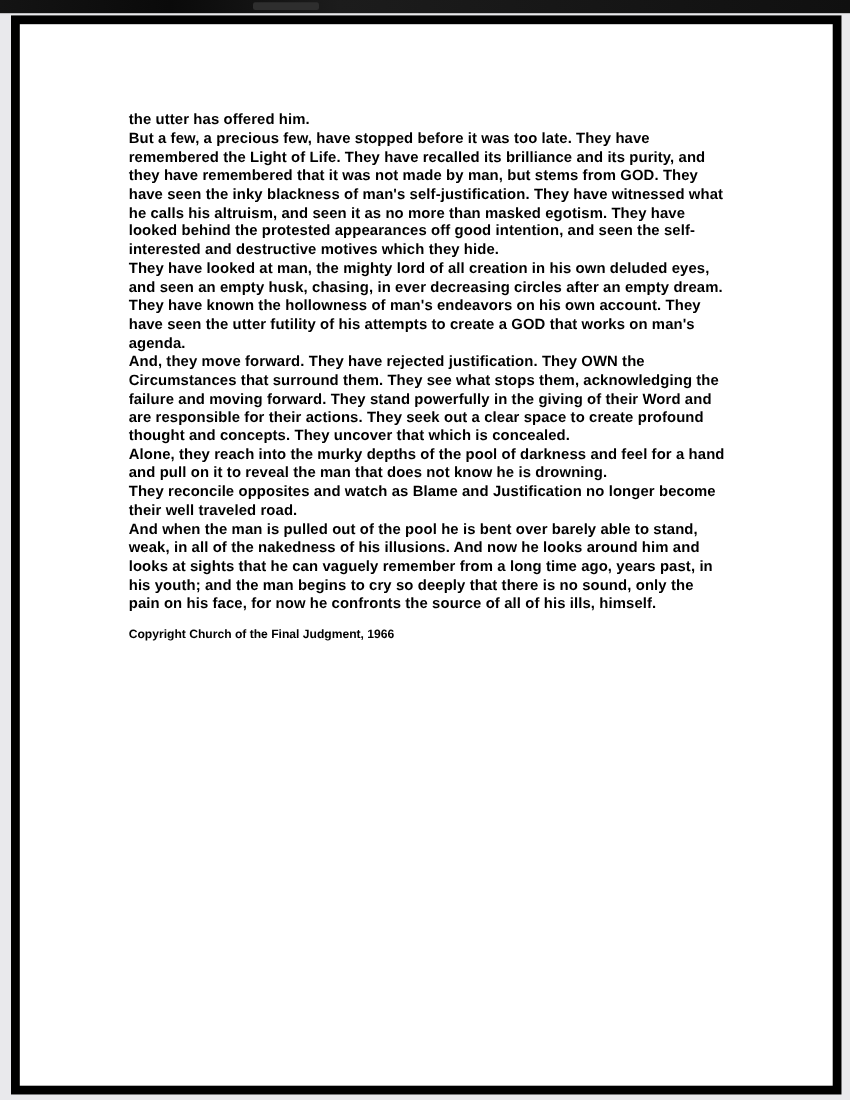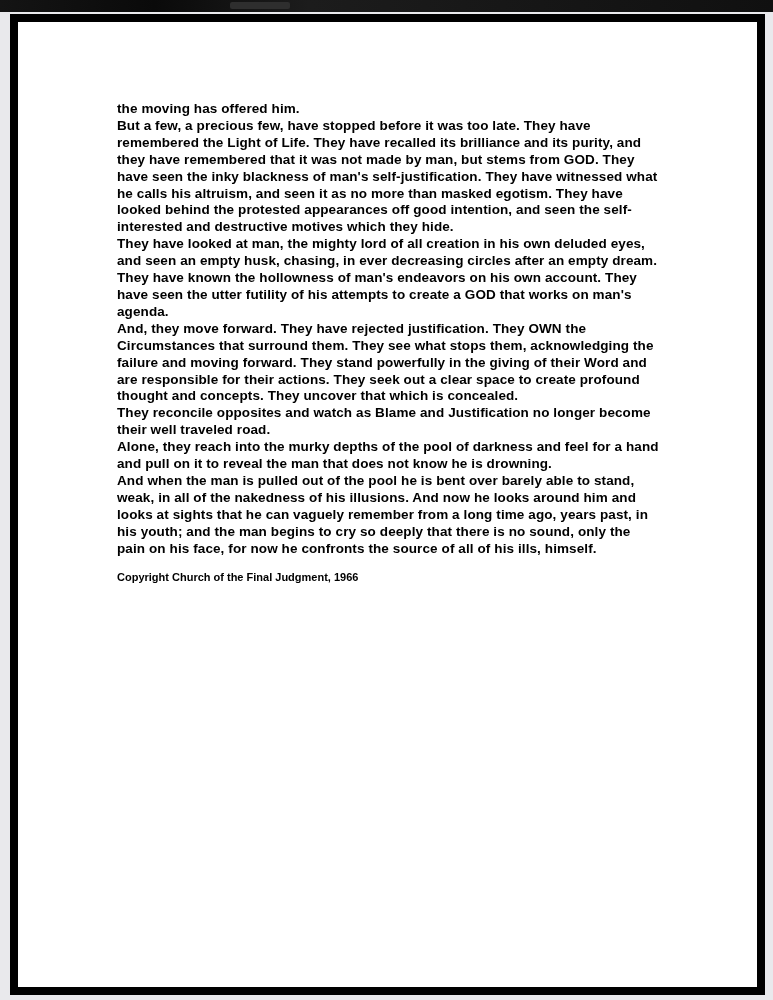--- a/index.html
+++ b/index.html
@@ -72,26 +72,26 @@
 <div class="viewport">
 
   <div class="top-bar">
     <div class="notch"></div>
   </div>
 
   <div class="page">
     <div class="page-content">
 
       <div class="body-text">
-        <p class="para">the moving has offered him.</p>
+        <p class="para">the utter has offered him.</p>
         <p class="para">But a few, a precious few, have stopped before it was too late. They have remembered the Light of Life. They have recalled its brilliance and its purity, and they have remembered that it was not made by man, but stems from GOD. They have seen the inky blackness of man's self-justification. They have witnessed what he calls his altruism, and seen it as no more than masked egotism. They have looked behind the protested appearances off good intention, and seen the self-interested and destructive motives which they hide.</p>
         <p class="para">They have looked at man, the mighty lord of all creation in his own deluded eyes, and seen an empty husk, chasing, in ever decreasing circles after an empty dream. They have known the hollowness of man's endeavors on his own account. They have seen the utter futility of his attempts to create a GOD that works on man's agenda.</p>
         <p class="para">And, they move forward. They have rejected justification. They OWN the Circumstances that surround them. They see what stops them, acknowledging the failure and moving forward. They stand powerfully in the giving of their Word and are responsible for their actions. They seek out a clear space to create profound thought and concepts. They uncover that which is concealed.</p>
+        <p class="para">Alone, they reach into the murky depths of the pool of darkness and feel for a hand and pull on it to reveal the man that does not know he is drowning.</p>
         <p class="para">They reconcile opposites and watch as Blame and Justification no longer become their well traveled road.</p>
-        <p class="para">Alone, they reach into the murky depths of the pool of darkness and feel for a hand and pull on it to reveal the man that does not know he is drowning.</p>
         <p class="para">And when the man is pulled out of the pool he is bent over barely able to stand, weak, in all of the nakedness of his illusions. And now he looks around him and looks at sights that he can vaguely remember from a long time ago, years past, in his youth; and the man begins to cry so deeply that there is no sound, only the pain on his face, for now he confronts the source of all of his ills, himself.</p>
       </div>
 
       <div class="copyright">Copyright Church of the Final Judgment, 1966</div>
 
     </div>
   </div>
 
 </div>
 

